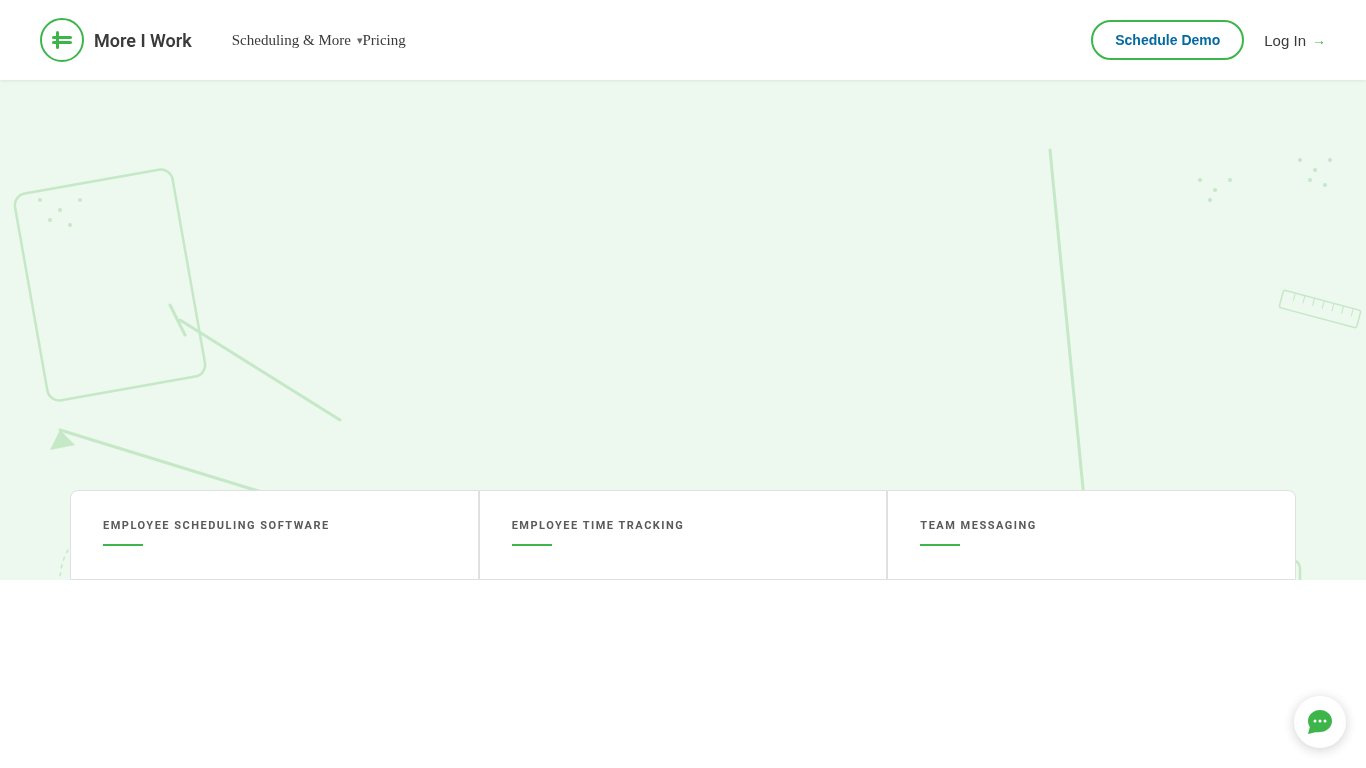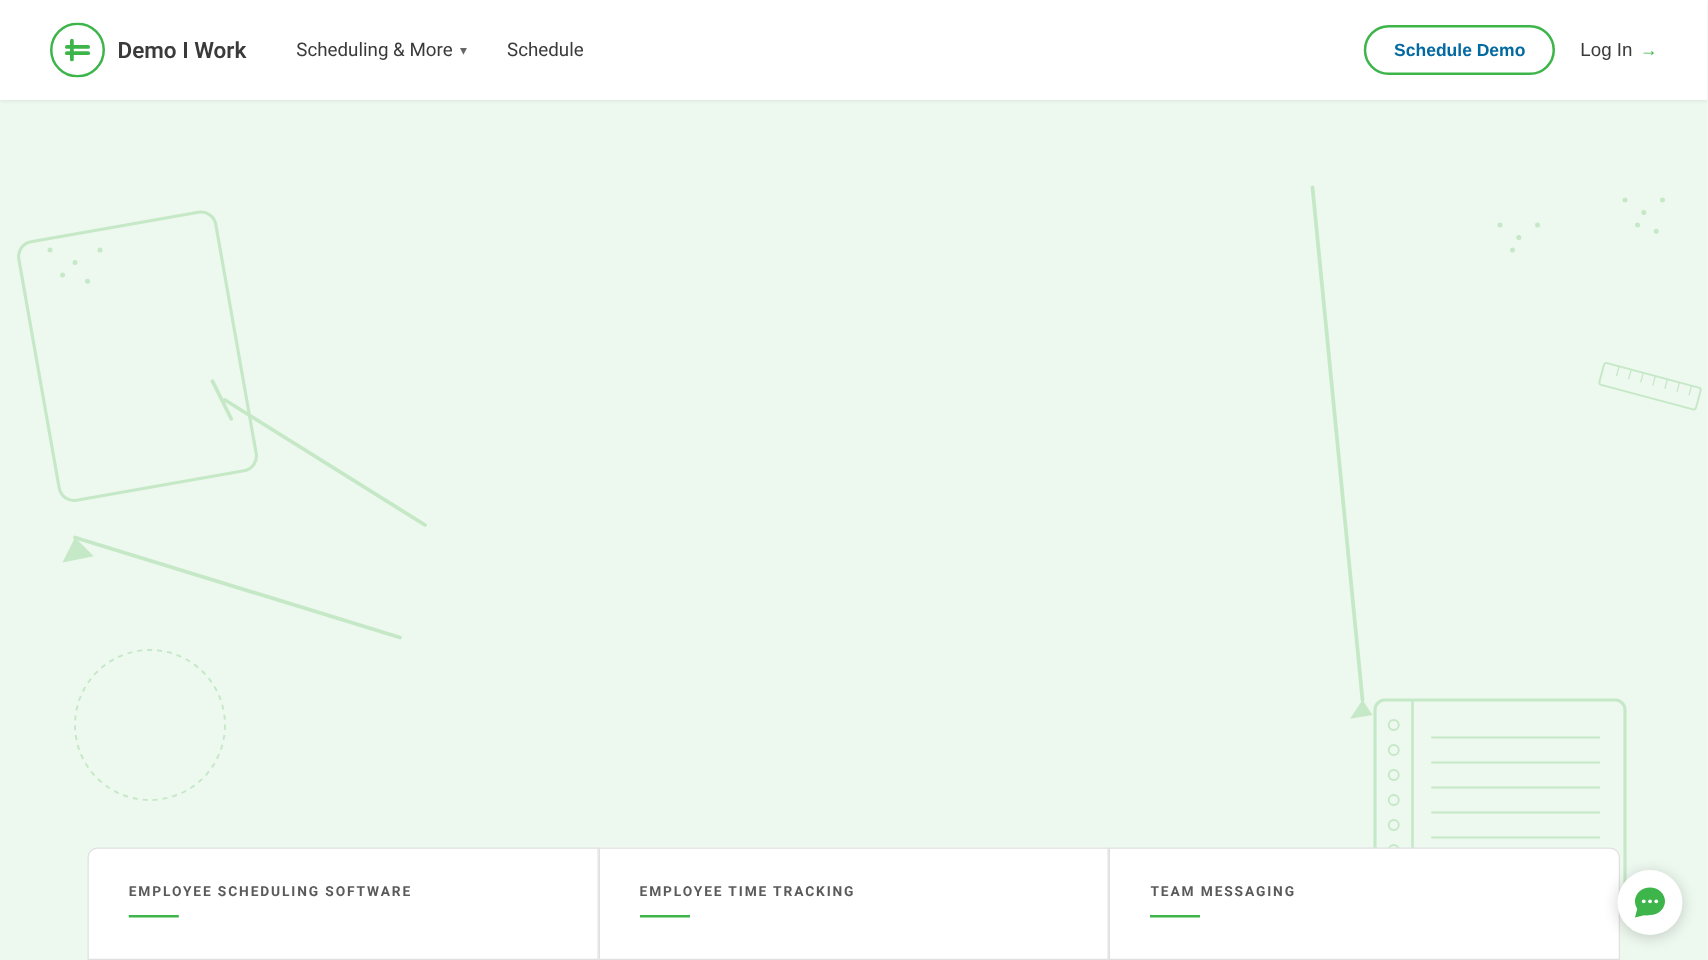--- a/index.html
+++ b/index.html
@@ -53,21 +53,21 @@
     .logo-text {
       font-size: 18px;
       font-weight: 600;
       color: #3a3a3a;
       white-space: nowrap;
     }
 
     .nav-links {
       display: flex;
       align-items: center;
-      gap: 32px;
+      font-family: Liberation Serif, serif;
     }
 
     .nav-link {
       font-size: 15px;
       color: #3a3a3a;
       text-decoration: none;
       cursor: pointer;
       display: flex;
       align-items: center;
       gap: 6px;
@@ -110,21 +110,21 @@
 
     .btn-login .arrow {
       font-size: 14px;
       color: #3db54a;
     }
 
     
     .hero {
       position: relative;
       width: 100%;
-      height: 768px;
+      height: 580px;
       background: #edf8ee;
       overflow: hidden;
       display: flex;
       align-items: center;
       justify-content: center;
       padding-top: 80px;
     }
 
     
     .bg-decorations {
@@ -217,30 +217,30 @@
 <nav>
   <div class="nav-left">
 
     <a class="logo" href="#">
       <svg class="logo-icon" viewBox="0 0 44 44" fill="none" xmlns="http://www.w3.org/2000/svg">
         <circle cx="22" cy="22" r="21" stroke="#3db54a" stroke-width="2"></circle>
         <rect x="12" y="18" width="20" height="3" rx="1.5" fill="#3db54a"></rect>
         <rect x="12" y="23" width="20" height="3" rx="1.5" fill="#3db54a"></rect>
         <rect x="16" y="13" width="3" height="18" rx="1.5" fill="#3db54a"></rect>
       </svg>
-      <span class="logo-text">Demo I Work</span>
+      <span class="logo-text">More I Work</span>
     </a>
 
     <div class="nav-links">
       <a class="nav-link" href="#">
         <span>Scheduling &amp; More</span>
         <span class="chevron">▾</span>
       </a>
       <a class="nav-link" href="#">
-        <span>Schedule</span>
+        <span>Pricing</span>
       </a>
     </div>
   </div>
 
   <div class="nav-right">
     <button class="btn-schedule-demo">Schedule Demo</button>
     <button class="btn-login">
       <span>Log In</span>
       <span class="arrow">→</span>
     </button>

